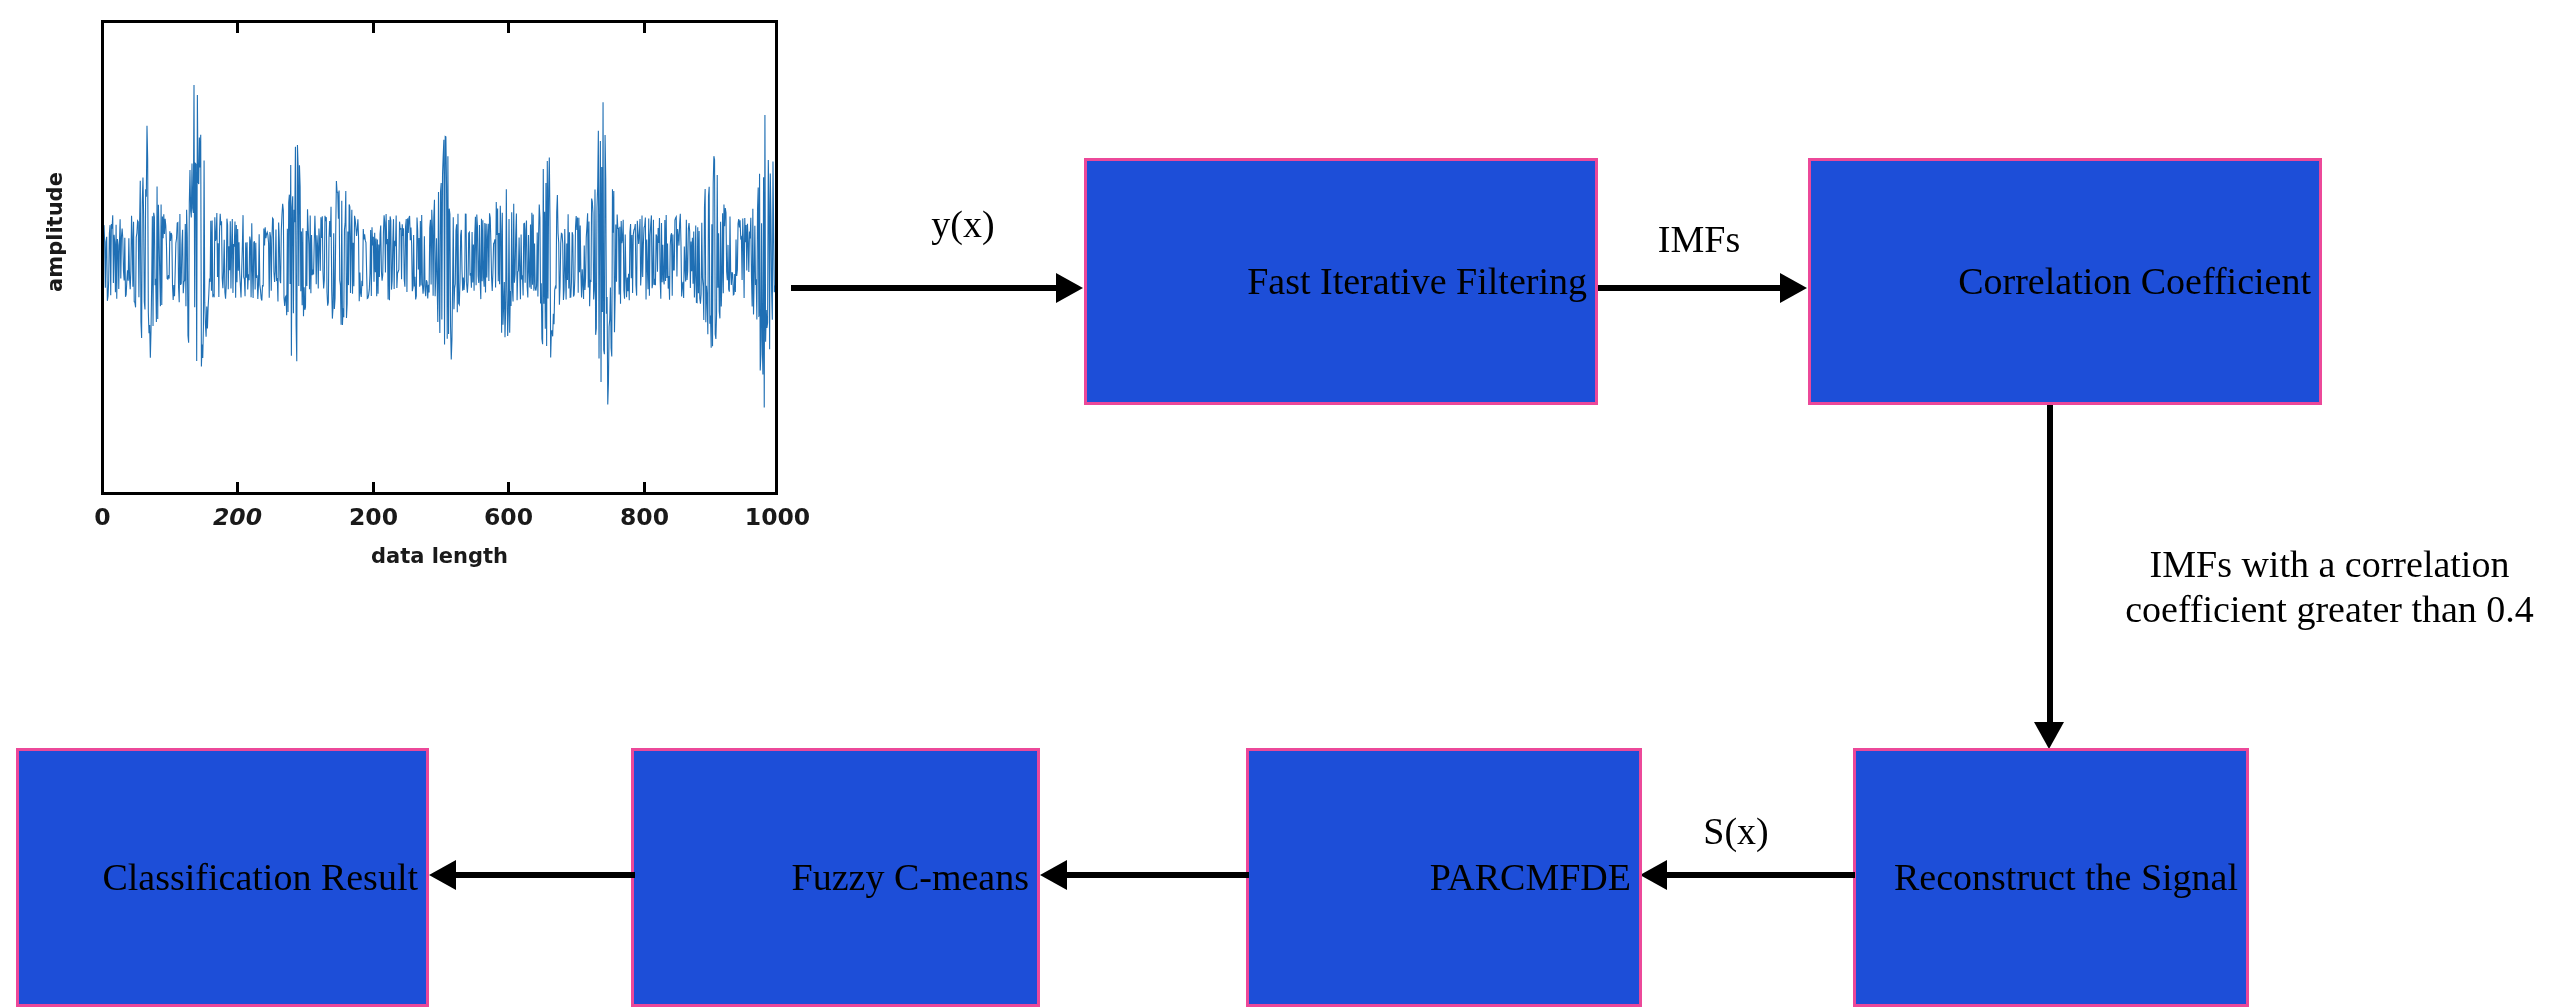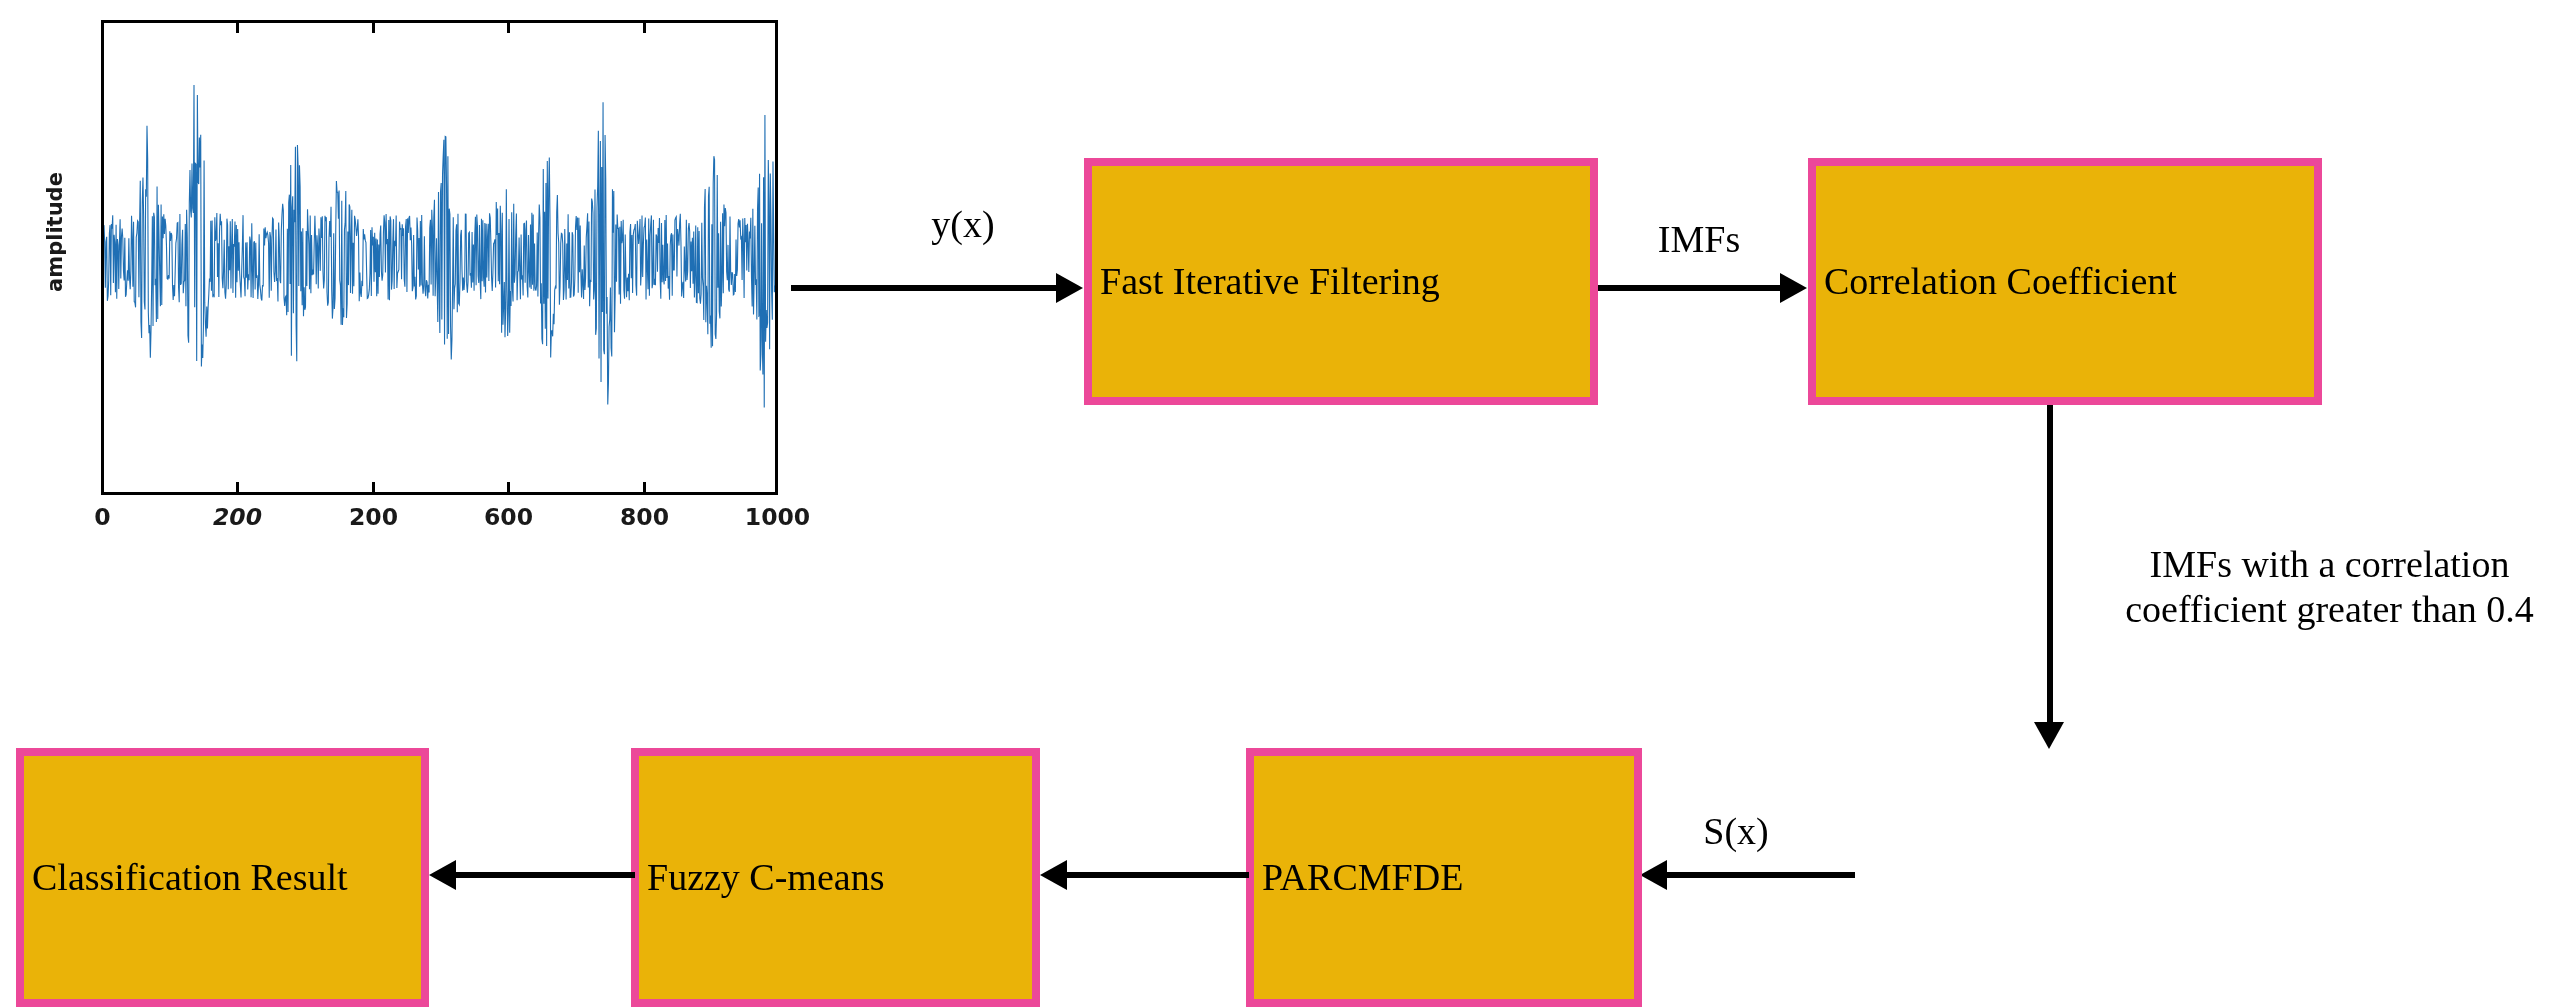--- a/index.html
+++ b/index.html
@@ -87,25 +87,25 @@
     font-family: "DejaVu Sans", "Liberation Sans", sans-serif;
     font-weight: bold;
     font-size: 21px;
     color: #1a1a1a;
   }
 
   
   .flow-box {
     position: absolute;
     box-sizing: border-box;
-    border: 8px solid #ec4899;
-    background: #eab308;
+    border: 3px solid #ec4899;
+    background: #1d4ed8;
     display: flex;
     align-items: center;
-    justify-content: flex-start;
+    justify-content: flex-end;
     text-align: center;
     font-family: "Liberation Serif", "DejaVu Serif", serif;
     font-size: 38px;
     color: #000000;
     line-height: 1.22;
     padding: 3.2px 8px;
   }
 
   
   .arrow-h {
@@ -189,20 +189,21 @@
     <div class="x-tick-mark" style="left:507px; top:20px;"></div>
     <div class="x-tick-mark" style="left:643px; top:20px;"></div>
 
     <div class="x-tick-label" style="left:103px;">0</div>
     <div class="x-tick-label" style="left:238px;font-style:italic;">200</div>
     <div class="x-tick-label" style="left:374px;">200</div>
     <div class="x-tick-label" style="left:509px;">600</div>
     <div class="x-tick-label" style="left:645px;">800</div>
     <div class="x-tick-label" style="left:778px;">1000</div>
 
+    <div id="x-axis-title">data length</div>
   </div>
 
   <div class="edge-label" style="left:890px; top:202px; width:146px;">y(x)</div>
   <div class="arrow-h" style="left:791px; top:285px; width:267px;"></div>
   <div class="arrow-head-right" style="left:1056px; top:273px;"></div>
 
   <div class="flow-box" style="left:1084px; top:158px; width:514px; height:247px;">
     <span>Fast Iterative Filtering</span>
   </div>
 
@@ -212,20 +213,24 @@
 
   <div class="flow-box" style="left:1808px; top:158px; width:514px; height:247px;">
     <span>Correlation Coefficient</span>
   </div>
 
   <div class="arrow-v" style="left:2047px; top:405px; height:322px;"></div>
   <div class="arrow-head-down" style="left:2034px; top:722px;"></div>
   <div class="edge-label" style="left:2087px; top:542px; width:485px; text-align:center;">IMFs with a correlation
 coefficient greater than 0.4</div>
 
+  <div class="flow-box" style="left:1853px; top:748px; width:396px; height:259px;">
+    <span>Reconstruct the
+Signal</span>
+  </div>
 
   <div class="edge-label" style="left:1659px; top:809px; width:154px;">S(x)</div>
   <div class="arrow-h" style="left:1667px; top:872px; width:188px;"></div>
   <div class="arrow-head-left" style="left:1640px; top:860px;"></div>
 
   <div class="flow-box" style="left:1246px; top:748px; width:396px; height:259px;">
     <span>PARCMFDE</span>
   </div>
 
   <div class="arrow-h" style="left:1066px; top:872px; width:183px;"></div>

